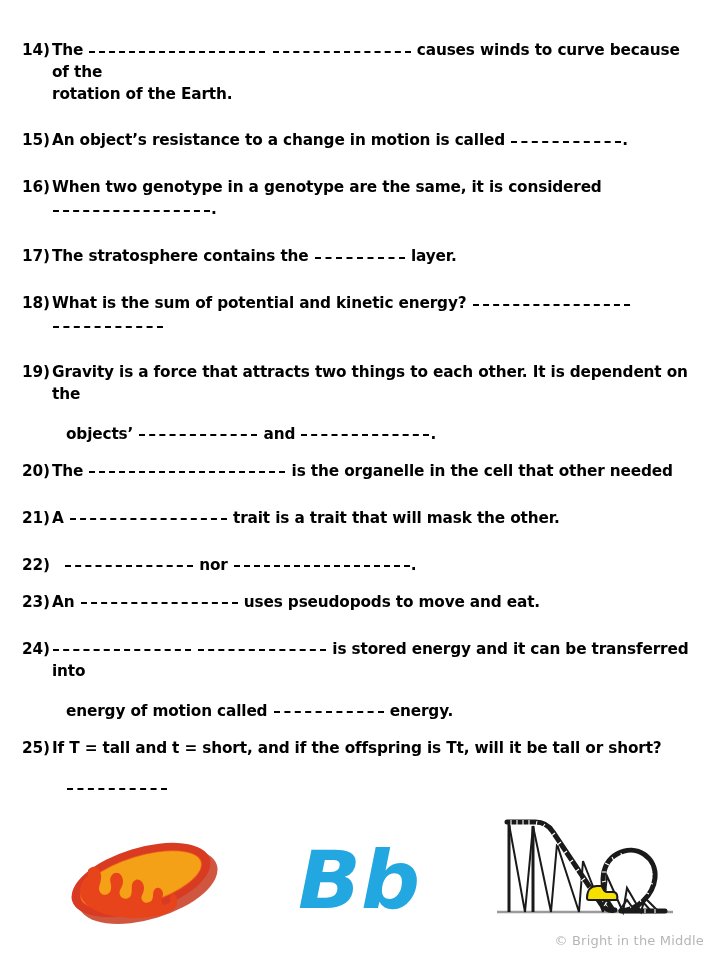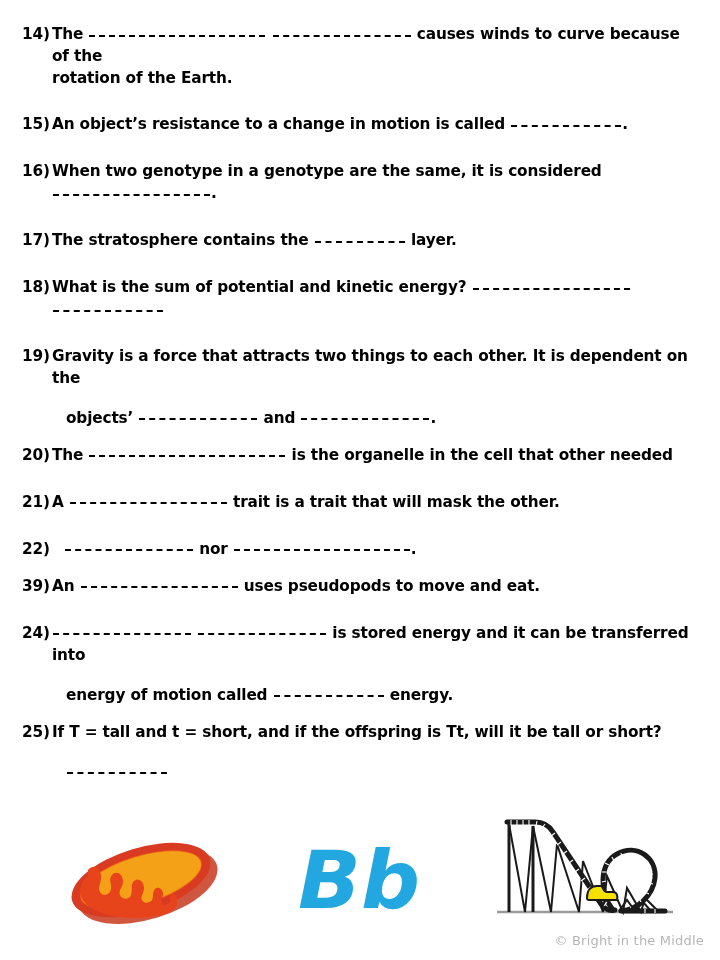--- a/index.html
+++ b/index.html
@@ -10,21 +10,21 @@
     background: #ffffff;
     font-family: "DejaVu Sans", sans-serif;
     position: relative;
     overflow: hidden;
   }
 
   .sheet {
     position: relative;
     width: 720px;
     height: 960px;
-    padding: 24px 22px 0 22px;
+    padding: 40px 22px 0 22px;
   }
 
   
   .qlist { margin: 0; padding: 0; list-style: none; }
 
   .q {
     display: block;
     font-family: "DejaVu Sans", sans-serif;
     font-weight: bold;
     font-size: 15.3px;
@@ -160,21 +160,21 @@
     </li>
 
     <li class="q gap-sm">
       <span class="num">22)</span>
       <span class="body">
         <span class="contline deep2"><span class="blank b14"></span><span> nor </span><span class="blank b19"></span><span>.</span></span>
       </span>
     </li>
 
     <li class="q gap-lg">
-      <span class="num">39)</span>
+      <span class="num">23)</span>
       <span class="body"><span>An </span><span class="blank b17"></span><span> uses pseudopods to move and eat.</span></span>
     </li>
 
     <li class="q gap-sm">
       <span class="num">24)</span>
       <span class="body"><span></span><span class="blank b15"></span><span> </span><span class="blank b14"></span><span> is stored energy and it can be transferred into</span>
         <span class="contline deep"><span>energy of motion called </span><span class="blank b12"></span><span> energy.</span></span>
       </span>
     </li>
 

